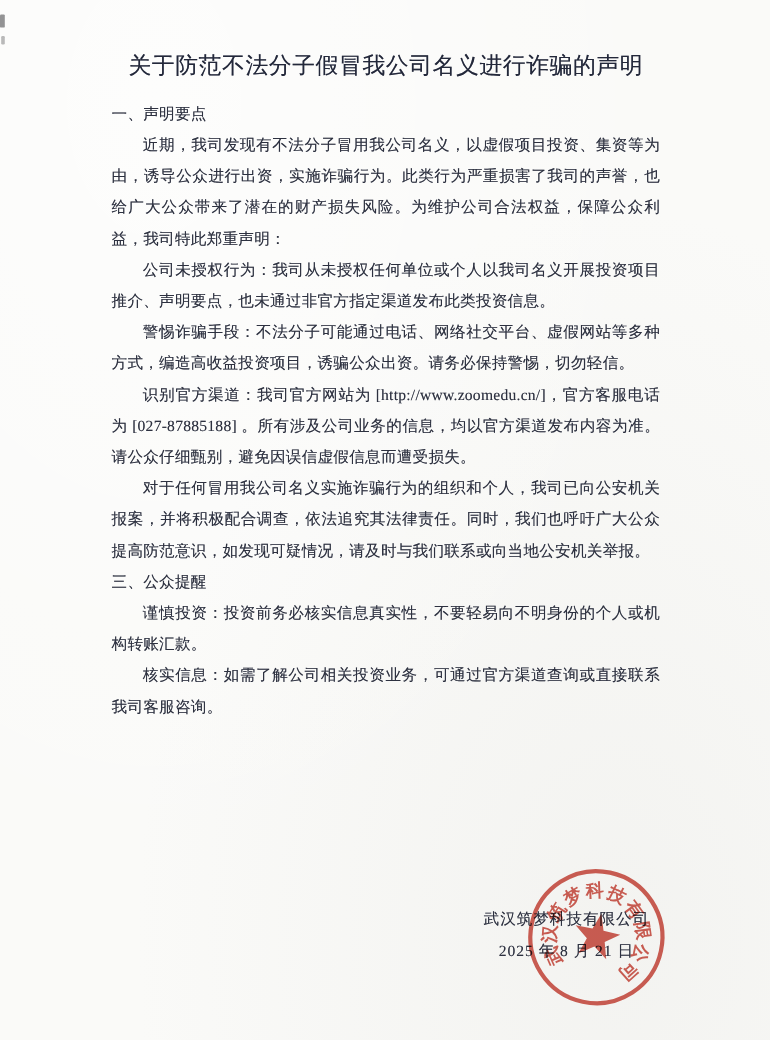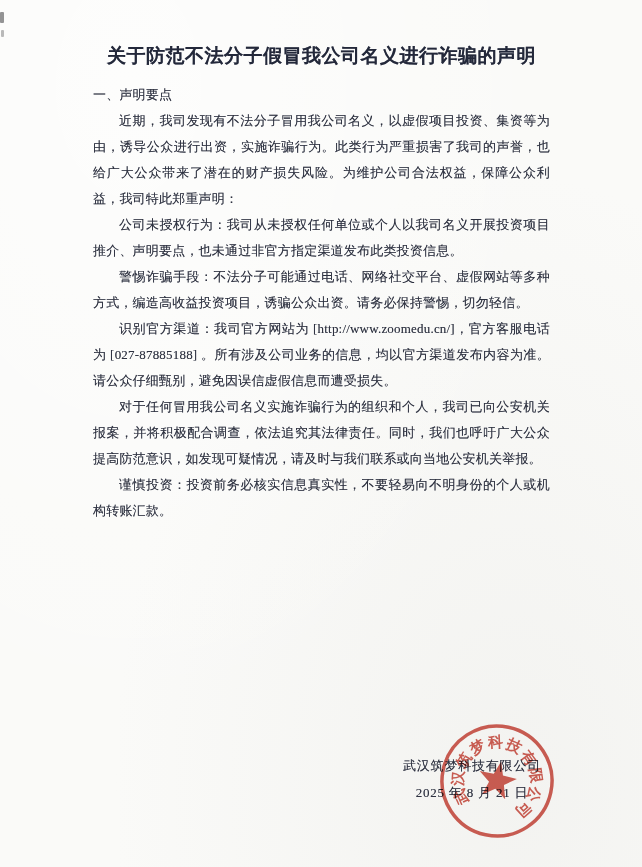--- a/index.html
+++ b/index.html
@@ -27,21 +27,21 @@
   .s2{left:1px;top:30px;width:3px;height:7px;opacity:.35;}
   .content{
     position:absolute;
     left:93px; top:45px;
     width:457px;
     color:var(--ink);
   }
   .title{
     margin:0 0 15px 0;
     font-size:19px;
-    font-weight:bold;
+    font-weight:normal;
     line-height:22px;
     text-align:center;
     letter-spacing:.5px;
     color:#23283a;
     text-shadow:0 0 .5px rgba(40,45,70,.55);
   }
   .para{
     margin:0;
     font-size:13px;
     line-height:26px;
@@ -91,21 +91,23 @@
 
     <p class="para heading">一、声明要点</p>
 
     <p class="para indent">近期，我司发现有不法分子冒用我公司名义，以虚假项目投资、集资等为由，诱导公众进行出资，实施诈骗行为。此类行为严重损害了我司的声誉，也给广大公众带来了潜在的财产损失风险。为维护公司合法权益，保障公众利益，我司特此郑重声明：</p>
     <p class="para indent">公司未授权行为：我司从未授权任何单位或个人以我司名义开展投资项目推介、声明要点，也未通过非官方指定渠道发布此类投资信息。</p>
     <p class="para indent">警惕诈骗手段：不法分子可能通过电话、网络社交平台、虚假网站等多种方式，编造高收益投资项目，诱骗公众出资。请务必保持警惕，切勿轻信。</p>
     <p class="para indent">识别官方渠道：我司官方网站为 [http://www.zoomedu.cn/]，官方客服电话为 [027-87885188] 。所有涉及公司业务的信息，均以官方渠道发布内容为准。请公众仔细甄别，避免因误信虚假信息而遭受损失。</p>
 
     <p class="para indent">对于任何冒用我公司名义实施诈骗行为的组织和个人，我司已向公安机关报案，并将积极配合调查，依法追究其法律责任。同时，我们也呼吁广大公众提高防范意识，如发现可疑情况，请及时与我们联系或向当地公安机关举报。</p>
 
+    <p class="para heading">三、公众提醒</p>
     <p class="para indent">谨慎投资：投资前务必核实信息真实性，不要轻易向不明身份的个人或机构转账汇款。</p>
+    <p class="para indent">核实信息：如需了解公司相关投资业务，可通过官方渠道查询或直接联系我司客服咨询。</p>
   </div>
 
   <div class="signature">
     <div>武汉筑梦科技有限公司</div>
     <div>2025 年 8 月 21 日</div>
   </div>
 
   <svg class="seal" viewBox="0 0 130 130" xmlns="http://www.w3.org/2000/svg">
     <circle cx="65" cy="65" r="55" fill="none" stroke="#c5372a" stroke-width="3.5"></circle>
     <path fill="#c5372a" d="M65,45 L69.7,58.5 L84,58.8 L72.6,67.5 L76.8,81.2 L65,73 L53.2,81.2 L57.4,67.5 L46,58.8 L60.3,58.5 Z"></path>

